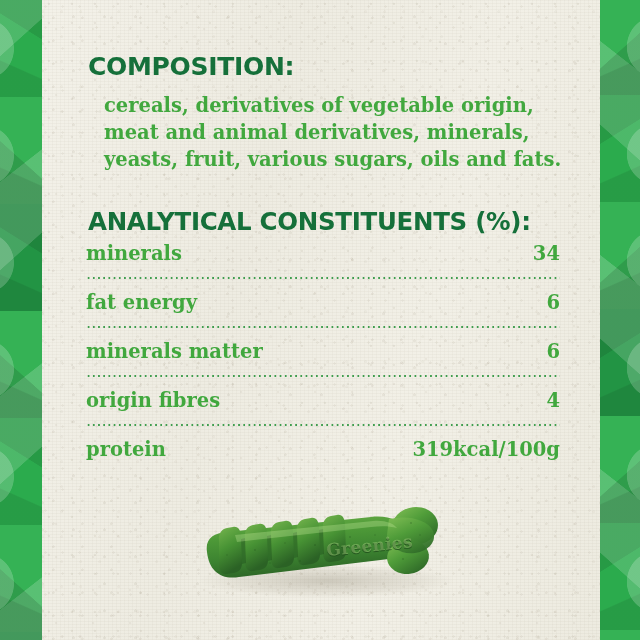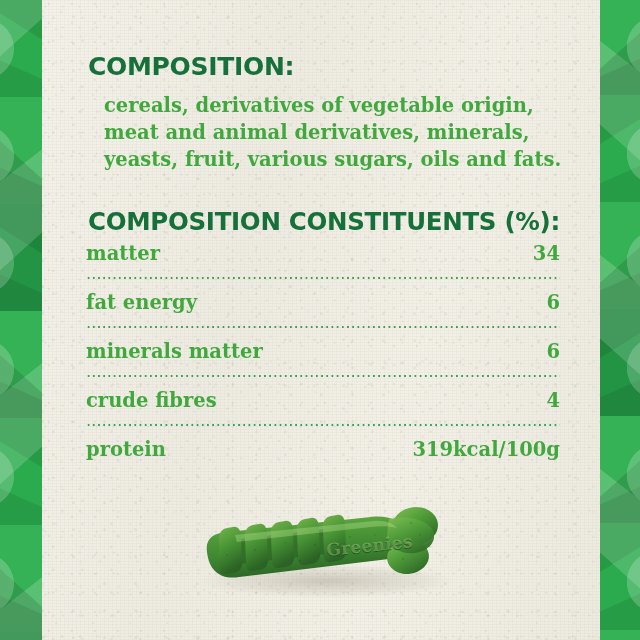--- a/index.html
+++ b/index.html
@@ -142,44 +142,44 @@
     <div class="tile alt" style="top:630px"></div>
   </div>
 </div>
 
 <div id="content">
 
   <div class="heading" id="composition-heading">COMPOSITION:</div>
 
   <div id="composition-body">cereals, derivatives of vegetable origin, meat and animal derivatives, minerals, yeasts, fruit, various sugars, oils and fats.</div>
 
-  <div class="heading" id="analytical-heading">COMPOSITION CONSTITUENTS (%):</div>
+  <div class="heading" id="analytical-heading">ANALYTICAL CONSTITUENTS (%):</div>
 
   <div id="constituents-table">
 
     <div class="row">
-      <span class="label">matter</span>
+      <span class="label">minerals</span>
       <span class="value">34</span>
       <span class="dots"></span>
     </div>
 
     <div class="row">
       <span class="label">fat energy</span>
       <span class="value">6</span>
       <span class="dots"></span>
     </div>
 
     <div class="row">
       <span class="label">minerals matter</span>
       <span class="value">6</span>
       <span class="dots"></span>
     </div>
 
     <div class="row">
-      <span class="label">crude fibres</span>
+      <span class="label">origin fibres</span>
       <span class="value">4</span>
       <span class="dots"></span>
     </div>
 
     <div class="row last">
       <span class="label">protein</span>
       <span class="value">319kcal/100g</span>
 
     </div>
 

